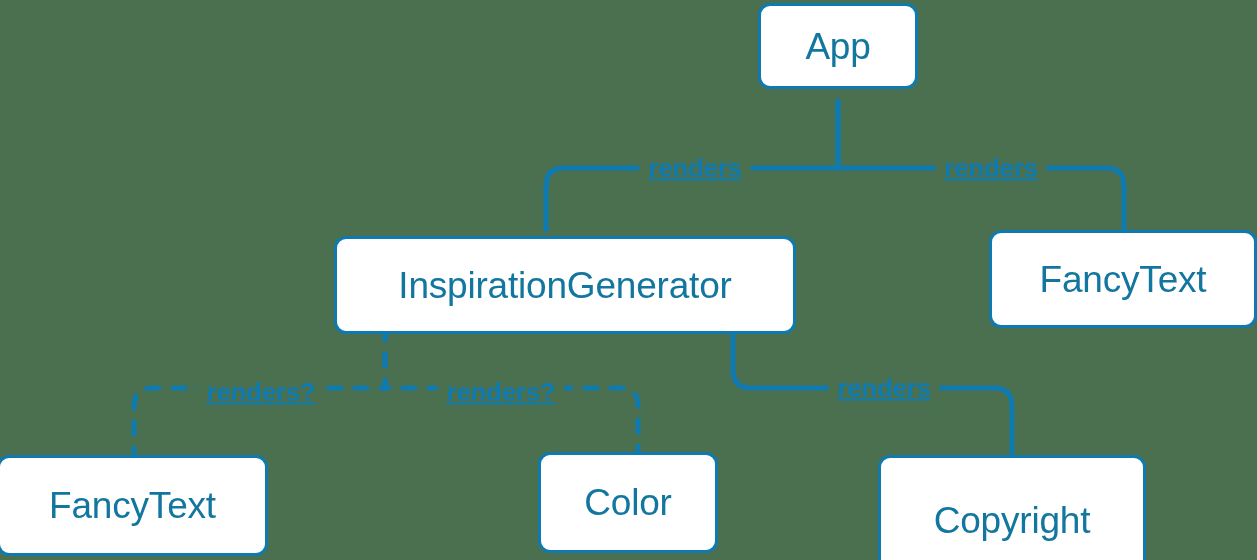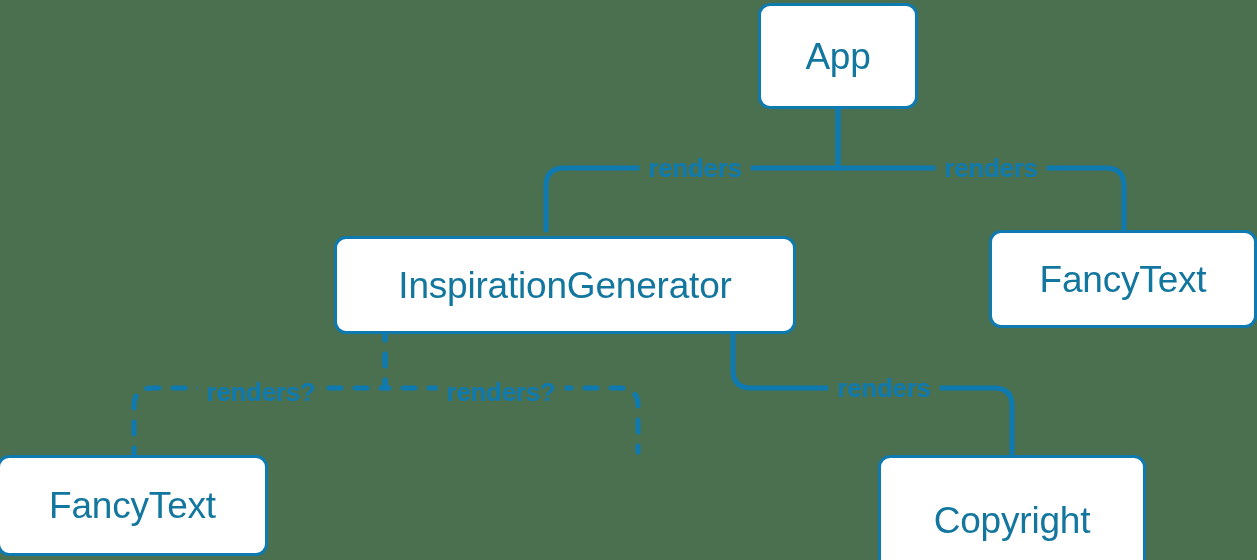--- a/index.html
+++ b/index.html
@@ -45,20 +45,21 @@
     padding: 0 6px;
   }
   .edge-label {
     position: absolute;
     color: #0e7ab0;
     font-size: 26px;
     font-weight: 600;
     letter-spacing: -0.3px;
     white-space: nowrap;
     transform: translate(-50%, -50%);
+    text-decoration: underline;
   }
 </style>
 </head>
 <body>
 
 <div id="diagram-root">
 
   <svg id="edge-layer" viewBox="0 0 1257 560" width="1257" height="560" xmlns="http://www.w3.org/2000/svg">
 
     <path d="M 838 101 L 838 168 L 564 168 Q 546 168 546 186 L 546 230" fill="none" stroke="#0e7ab0" stroke-width="5" stroke-linecap="round"></path>
@@ -70,36 +71,39 @@
     <path d="M 385 328 L 385 388 L 152 388 Q 134 388 134 406 L 134 455" fill="none" stroke="#0e7ab0" stroke-width="5" stroke-linecap="round" stroke-dasharray="12 14"></path>
 
     <path d="M 385 328 L 385 388 L 620 388 Q 638 388 638 406 L 638 452" fill="none" stroke="#0e7ab0" stroke-width="5" stroke-linecap="round" stroke-dasharray="12 14"></path>
   <rect x="639.359375" y="148.5" width="111.28125" height="39" fill="#4a7050"></rect>
       <rect x="935.359375" y="148.5" width="111.28125" height="39" fill="#4a7050"></rect>
       <rect x="197.5625" y="372.5" width="126.875" height="39" fill="#4a7050"></rect>
       <rect x="437.5625" y="372.5" width="126.875" height="39" fill="#4a7050"></rect>
       <rect x="828.359375" y="368.5" width="111.28125" height="39" fill="#4a7050"></rect>
     </svg>
 
-  <div class="node" style="left:758px; top:3px; width:160px; height:106px;">
+  <div class="node" style="left:758px; top:3px; width:160px; height:86px;">
     <span class="node-label">App</span>
   </div>
 
   <div class="node" style="left:334px; top:236px; width:462px; height:98px;">
     <span class="node-label">InspirationGenerator</span>
   </div>
 
   <div class="node" style="left:989px; top:230px; width:268px; height:98px;">
     <span class="node-label">FancyText</span>
   </div>
 
   <div class="node" style="left:-3px; top:455px; width:271px; height:101px;">
     <span class="node-label">FancyText</span>
   </div>
 
+  <div class="node" style="left:538px; top:452px; width:180px; height:101px;">
+    <span class="node-label">Color</span>
+  </div>
 
   <div class="node" style="left:878px; top:455px; width:268px; height:130px;">
     <span class="node-label">Copyright</span>
   </div>
 
   <span class="edge-label" style="left:695px; top:168px;">renders</span>
 
   <span class="edge-label" style="left:991px; top:168px;">renders</span>
 
   <span class="edge-label" style="left:261px; top:392px;">renders?</span>

